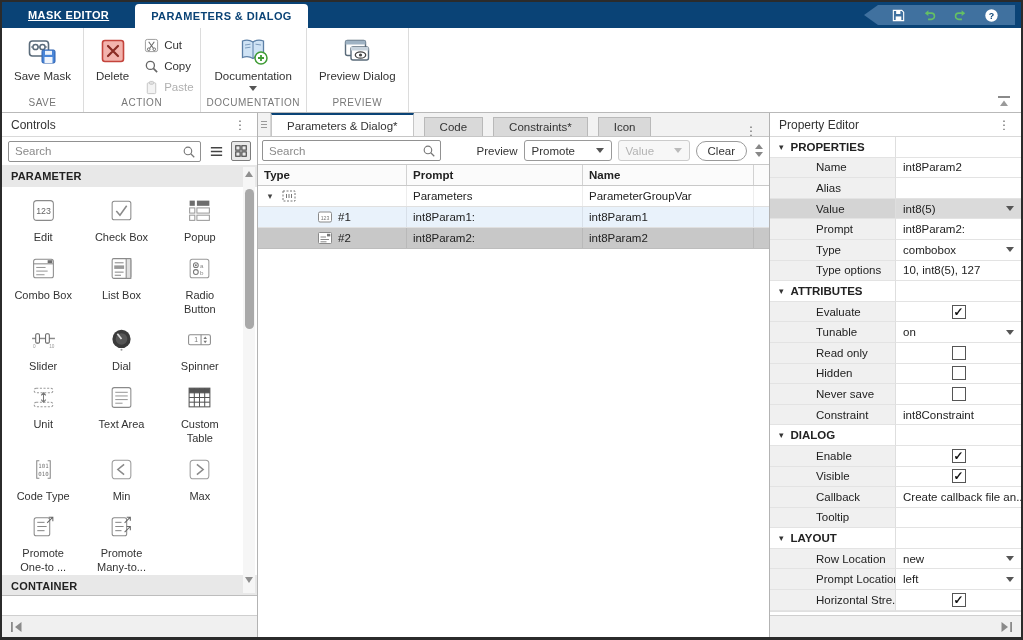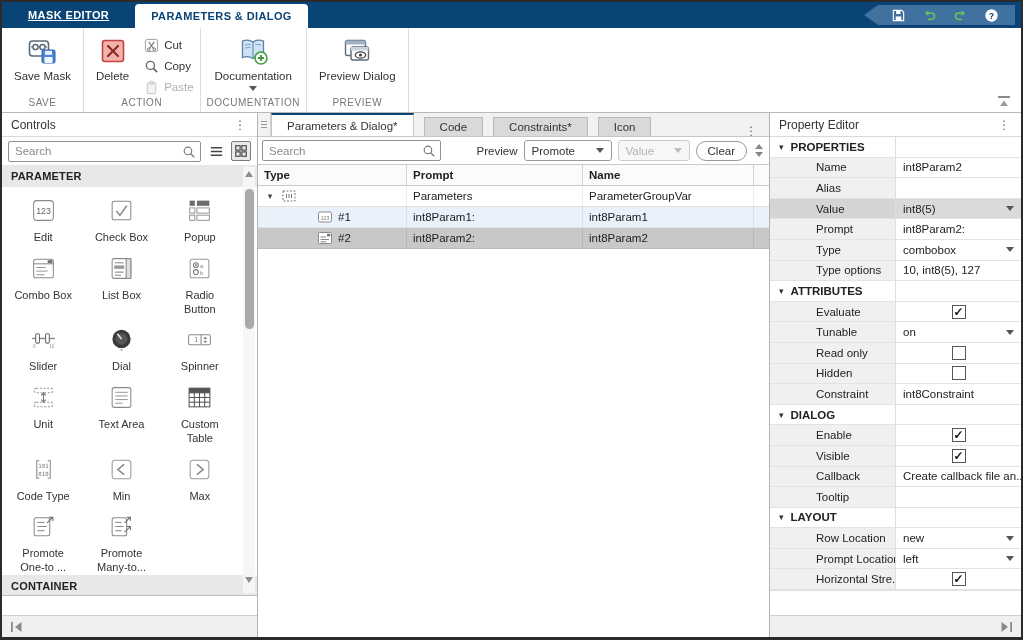--- a/index.html
+++ b/index.html
@@ -663,20 +663,28 @@
           <div class="prow">
             <div class="plabel">
               <span>Hidden</span>
             </div>
             <div class="pval center">
               <span class="cb"></span>
             </div>
           </div>
           <div class="prow">
             <div class="plabel">
+              <span>Never save</span>
+            </div>
+            <div class="pval center">
+              <span class="cb"></span>
+            </div>
+          </div>
+          <div class="prow">
+            <div class="plabel">
               <span>Constraint</span>
             </div>
             <div class="pval">
               <span>int8Constraint</span>
             </div>
           </div>
           <div class="prow section">
             <div class="plabel">
               <span class="tri">▾</span>
               <span>DIALOG</span>

